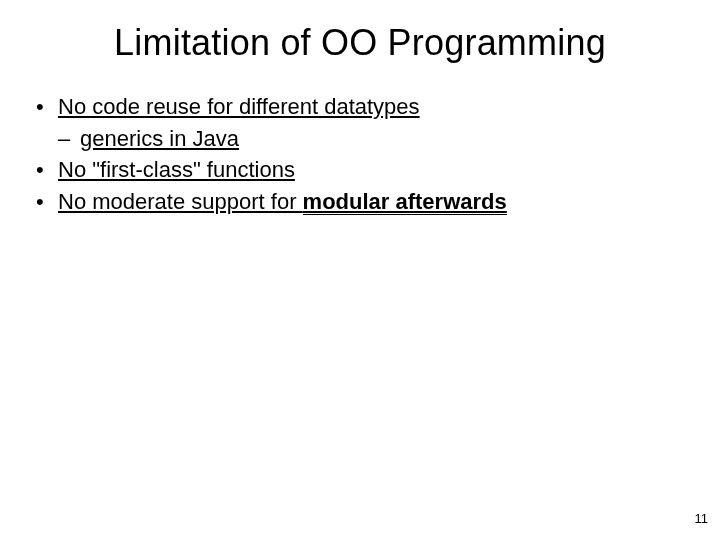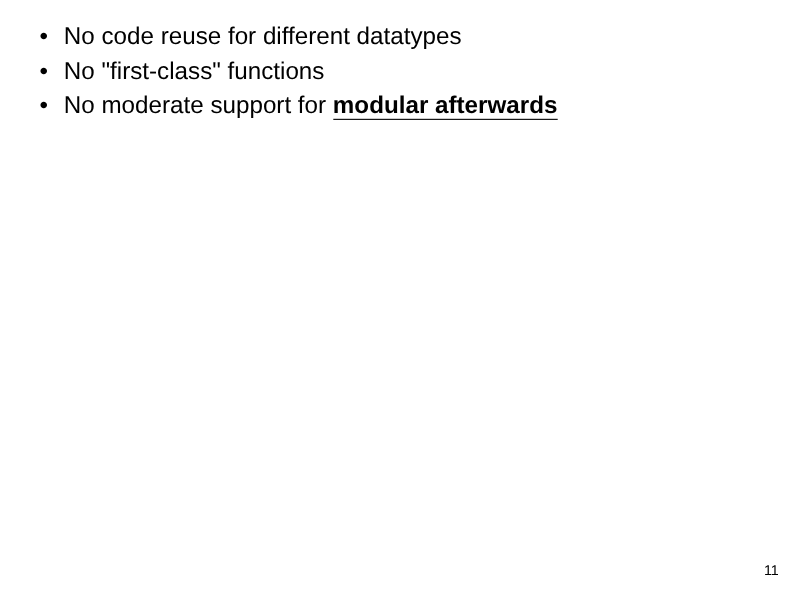--- a/index.html
+++ b/index.html
@@ -1,38 +1,40 @@
 <!DOCTYPE html>
 <html><head>
 <meta charset="utf-8">
 <style>
   * { margin: 0; padding: 0; box-sizing: border-box; }
   html, body { width: 720px; height: 540px; background: #fff; font-family: Arial, Helvetica, sans-serif; color: #000; }
   .slide { width: 720px; height: 540px; position: relative; padding: 18px 28px 0 28px; }
   .title { font-size: 36px; font-weight: 400; text-align: center; margin-top: 4px; margin-bottom: 28px; letter-spacing: 0.2px; }
   .content { font-size: 22px; line-height: 1.35; padding-left: 8px; }
-  ul.level1 { list-style: none; }
+  ul.level1 { list-style: none; text-decoration: underline; }
   ul.level1 > li { padding-left: 22px; position: relative; margin-bottom: 2px; }
   ul.level1 > li::before { content: "•"; position: absolute; left: 0; top: 0; }
   ul.level2 { list-style: none; margin-top: 2px; }
   ul.level2 > li { padding-left: 22px; position: relative; margin-bottom: 2px; }
   ul.level2 > li::before { content: "–"; position: absolute; left: 0; top: 0; }
   .ub { border-bottom: 1.5px solid #000; font-weight: 700; }
   .pagenum { position: absolute; bottom: 14px; right: 12px; font-size: 13px; }
 </style>
 </head>
 <body>
 
 <div class="slide">
+  <h1 class="title">Limitation of OO Programming</h1>
 
   <div class="content">
     <ul class="level1">
       <li>
         <span>No code reuse for different datatypes</span>
         <ul class="level2">
+          <li>generics in Java</li>
         </ul>
       </li>
       <li>
         <span>No "first-class" functions</span>
       </li>
       <li>
         <span>No moderate support for </span><span class="ub">modular afterwards</span>
         <ul class="level2">
         </ul>
       </li>

